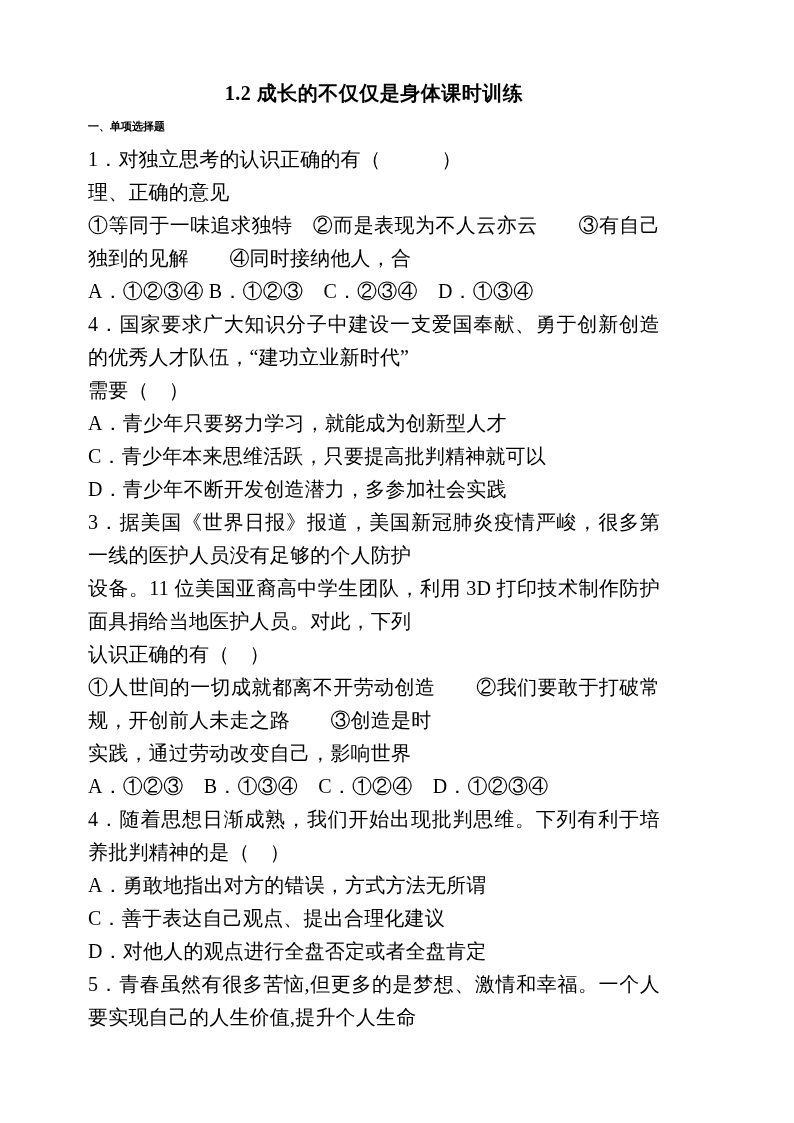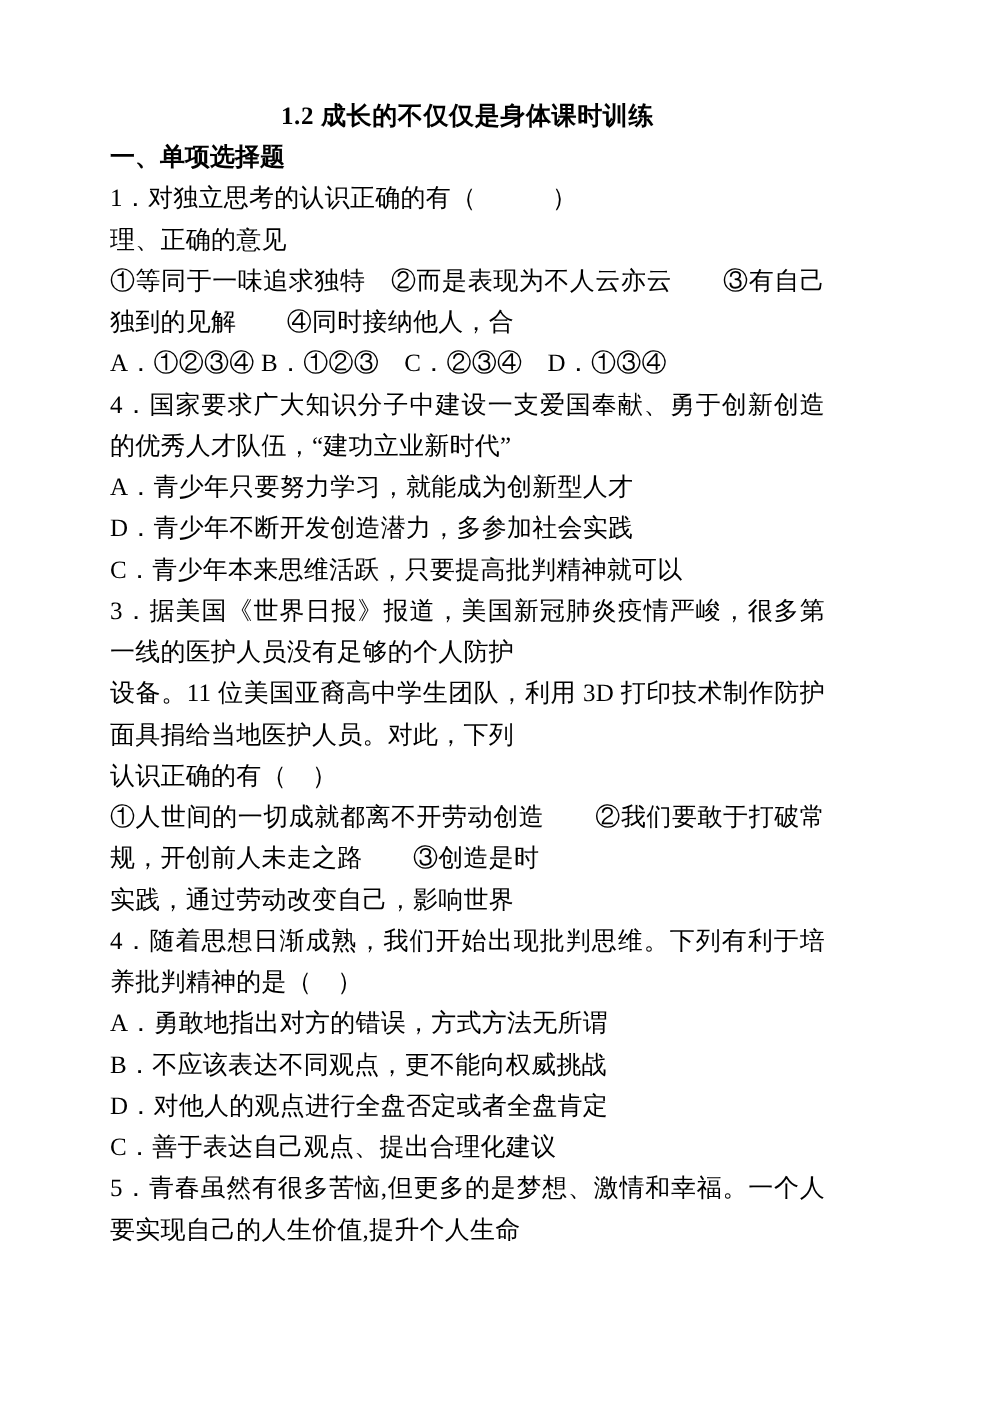--- a/index.html
+++ b/index.html
@@ -24,21 +24,21 @@
   .title {
     margin: 0;
     font-size: 20px;
     font-weight: 700;
     text-align: center;
     line-height: 34px;
     letter-spacing: 0.5px;
   }
   .section-heading {
     margin: 0;
-    font-size: 20px;
+    font-size: 11px;
     font-weight: 700;
     line-height: 33px;
   }
   .question {
     margin: 0;
   }
   .line {
     margin: 0;
     font-size: 20px;
     line-height: 33px;
@@ -55,35 +55,36 @@
   <h2 class="section-heading">一、单项选择题</h2>
   <div>
       <div class="question">
         <p class="line">1．对独立思考的认识正确的有（　　　）</p>
         <p class="line">理、正确的意见</p>
         <p class="line">①等同于一味追求独特　②而是表现为不人云亦云　　③有自己独到的见解　　④同时接纳他人，合</p>
         <p class="line">A．①②③④ B．①②③　C．②③④　D．①③④</p>
       </div>
       <div class="question">
         <p class="line">4．国家要求广大知识分子中建设一支爱国奉献、勇于创新创造的优秀人才队伍，“建功立业新时代”</p>
+        <p class="line">需要（　）</p>
         <p class="line">A．青少年只要努力学习，就能成为创新型人才</p>
+        <p class="line">C．青少年本来思维活跃，只要提高批判精神就可以</p>
         <p class="line">D．青少年不断开发创造潜力，多参加社会实践</p>
-        <p class="line">C．青少年本来思维活跃，只要提高批判精神就可以</p>
       </div>
       <div class="question">
         <p class="line">3．据美国《世界日报》报道，美国新冠肺炎疫情严峻，很多第一线的医护人员没有足够的个人防护</p>
         <p class="line">设备。11 位美国亚裔高中学生团队，利用 3D 打印技术制作防护面具捐给当地医护人员。对此，下列</p>
         <p class="line">认识正确的有（　）</p>
         <p class="line">①人世间的一切成就都离不开劳动创造　　②我们要敢于打破常规，开创前人未走之路　　③创造是时</p>
         <p class="line">实践，通过劳动改变自己，影响世界</p>
+        <p class="line">A．①②③　B．①③④　C．①②④　D．①②③④</p>
       </div>
       <div class="question">
         <p class="line">4．随着思想日渐成熟，我们开始出现批判思维。下列有利于培养批判精神的是（　）</p>
         <p class="line">A．勇敢地指出对方的错误，方式方法无所谓</p>
-        <p class="line">B．不应该表达不同观点，更不能向权威挑战</p>
+        <p class="line">C．善于表达自己观点、提出合理化建议</p>
         <p class="line">D．对他人的观点进行全盘否定或者全盘肯定</p>
-        <p class="line">C．善于表达自己观点、提出合理化建议</p>
       </div>
       <div class="question">
         <p class="line">5．青春虽然有很多苦恼,但更多的是梦想、激情和幸福。一个人要实现自己的人生价值,提升个人生命</p>
       </div>
     </div>
 </div>
 
 </body></html>

